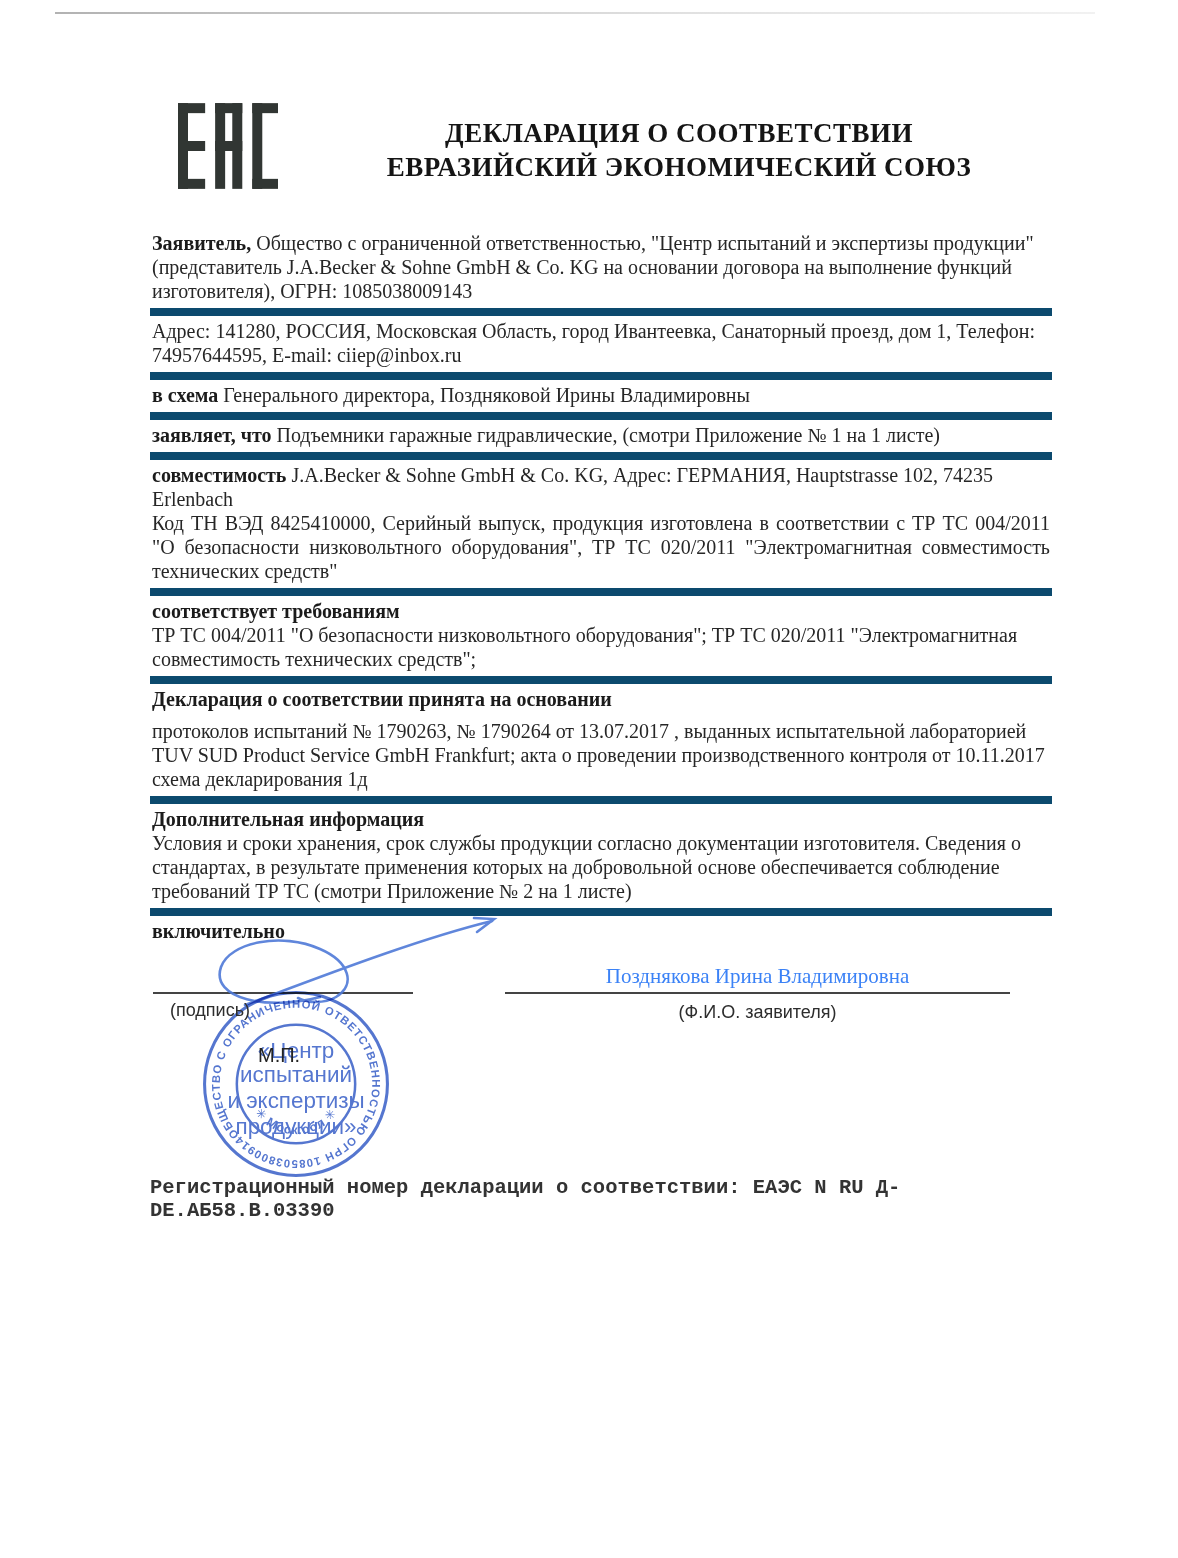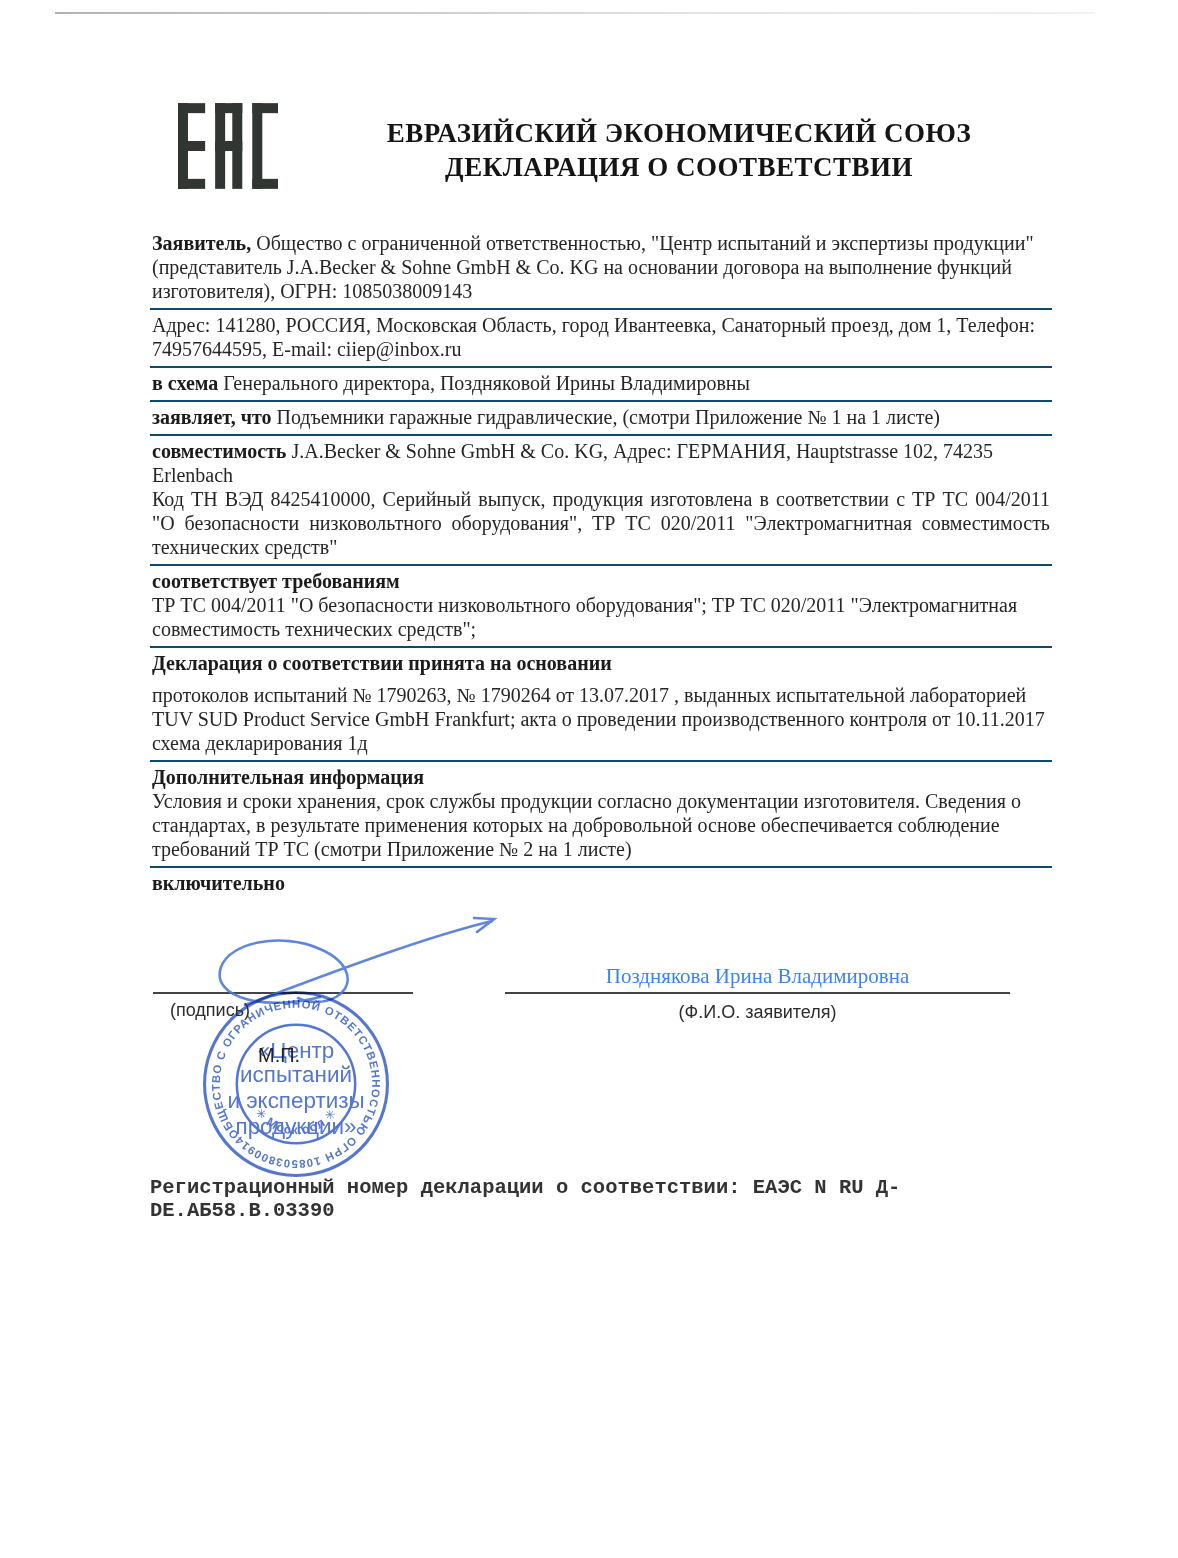--- a/index.html
+++ b/index.html
@@ -15,21 +15,21 @@
   
   .header { position:absolute; top:100px; left:178px; width:872px; display:flex; }
   .logo { width:100px; height:92px; flex:0 0 auto; }
   .titles { flex:1 1 auto; text-align:center; padding-top:16px; padding-left:30px; }
   .title-line {
     font-weight:bold; font-size:27px; line-height:34px; letter-spacing:.5px;
     color:#151515;
   }
   
   .content { position:absolute; top:228px; left:150px; width:902px; font-size:20px; line-height:24px; }
-  .row { padding:3px 2px 5px 2px; border-bottom:2px solid #0c4a6e; }
+  .row { padding:3px 2px 5px 2px; border-bottom:8px solid #0c4a6e; }
   .row:last-child { border-bottom:none; }
   .lead { font-weight:bold; color:#1b1b1b; margin-right:5px; }
   .hdr { font-weight:bold; color:#1b1b1b; }
   .para { margin:0; }
   .para.justify { text-align:justify; }
   .para.gap-top { margin-top:8px; }
   .justify-full { text-align:justify; text-align-last:justify; font-weight:bold; color:#1b1b1b; }
   .bold-line2 { font-weight:bold; color:#1b1b1b; }
   
   .sig-line { position:absolute; height:2px; background:#444; }
@@ -84,22 +84,22 @@
           <rect x="52" y="0" width="38" height="14"></rect>
           <rect x="52" y="53" width="38" height="14"></rect>
 
           <rect x="104" y="0" width="14" height="120"></rect>
           <rect x="104" y="0" width="36" height="14"></rect>
           <rect x="104" y="106" width="36" height="14"></rect>
         </g>
       </svg>
     </div>
     <div class="titles">
+      <div class="title-line">ДЕКЛАРАЦИЯ О СООТВЕТСТВИИ</div>
       <div class="title-line">ЕВРАЗИЙСКИЙ ЭКОНОМИЧЕСКИЙ СОЮЗ</div>
-      <div class="title-line">ДЕКЛАРАЦИЯ О СООТВЕТСТВИИ</div>
     </div>
   </div>
 
   <div class="content">
 
     <div class="row">
       <p class="para"><span class="lead">Заявитель,</span><span>Общество с ограниченной ответственностью, "Центр испытаний и экспертизы продукции" (представитель J.A.Becker &amp; Sohne GmbH &amp; Co. KG на основании договора на выполнение функций изготовителя), ОГРН: 1085038009143</span></p>
     </div>
 
     <div class="row">

